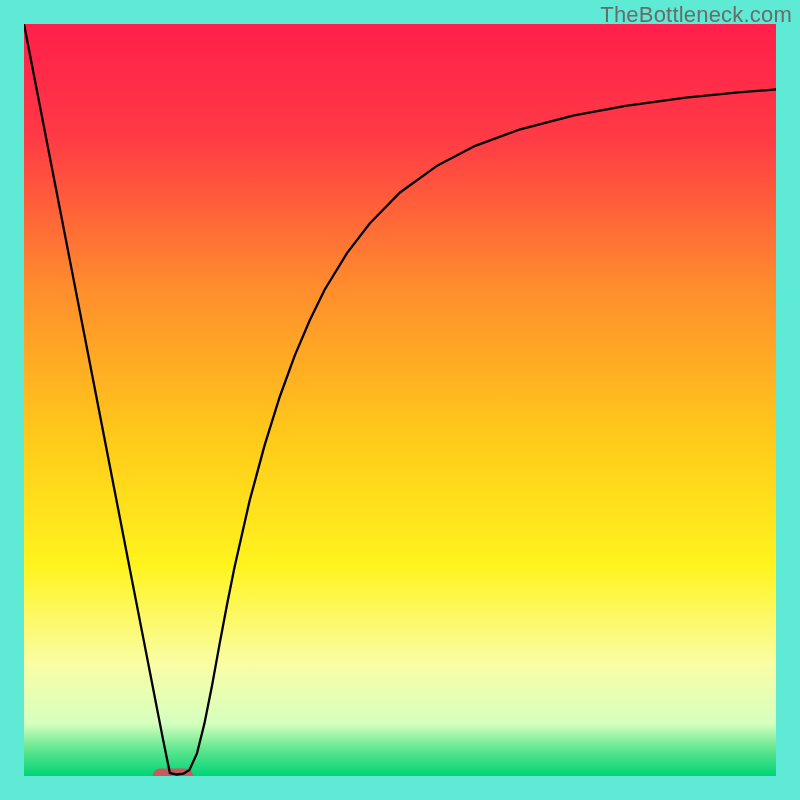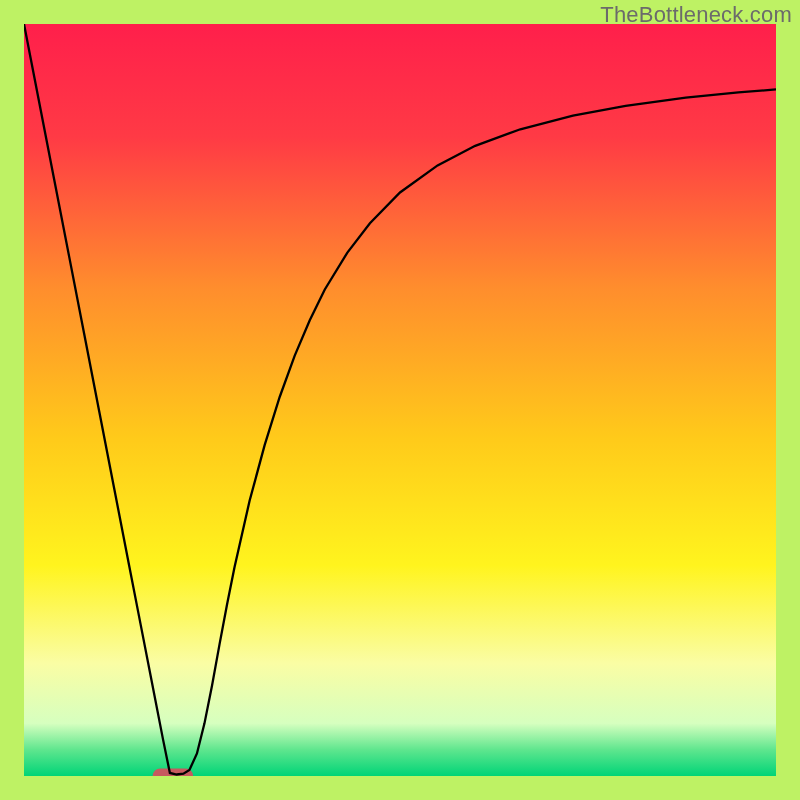--- a/index.html
+++ b/index.html
@@ -9,21 +9,21 @@
     height: 800px;
     overflow: hidden;
     background: #000;
     font-family: Arial, Helvetica, sans-serif;
   }
   .frame {
     position: absolute;
     top: 0; left: 0;
     width: 800px;
     height: 800px;
-    background: #bef264;
+    background: #5eead4;
   }
   .plot {
     position: absolute;
     top: 24px;
     left: 24px;
     width: 752px;
     height: 752px;
     overflow: hidden;
   }
   .watermark {

